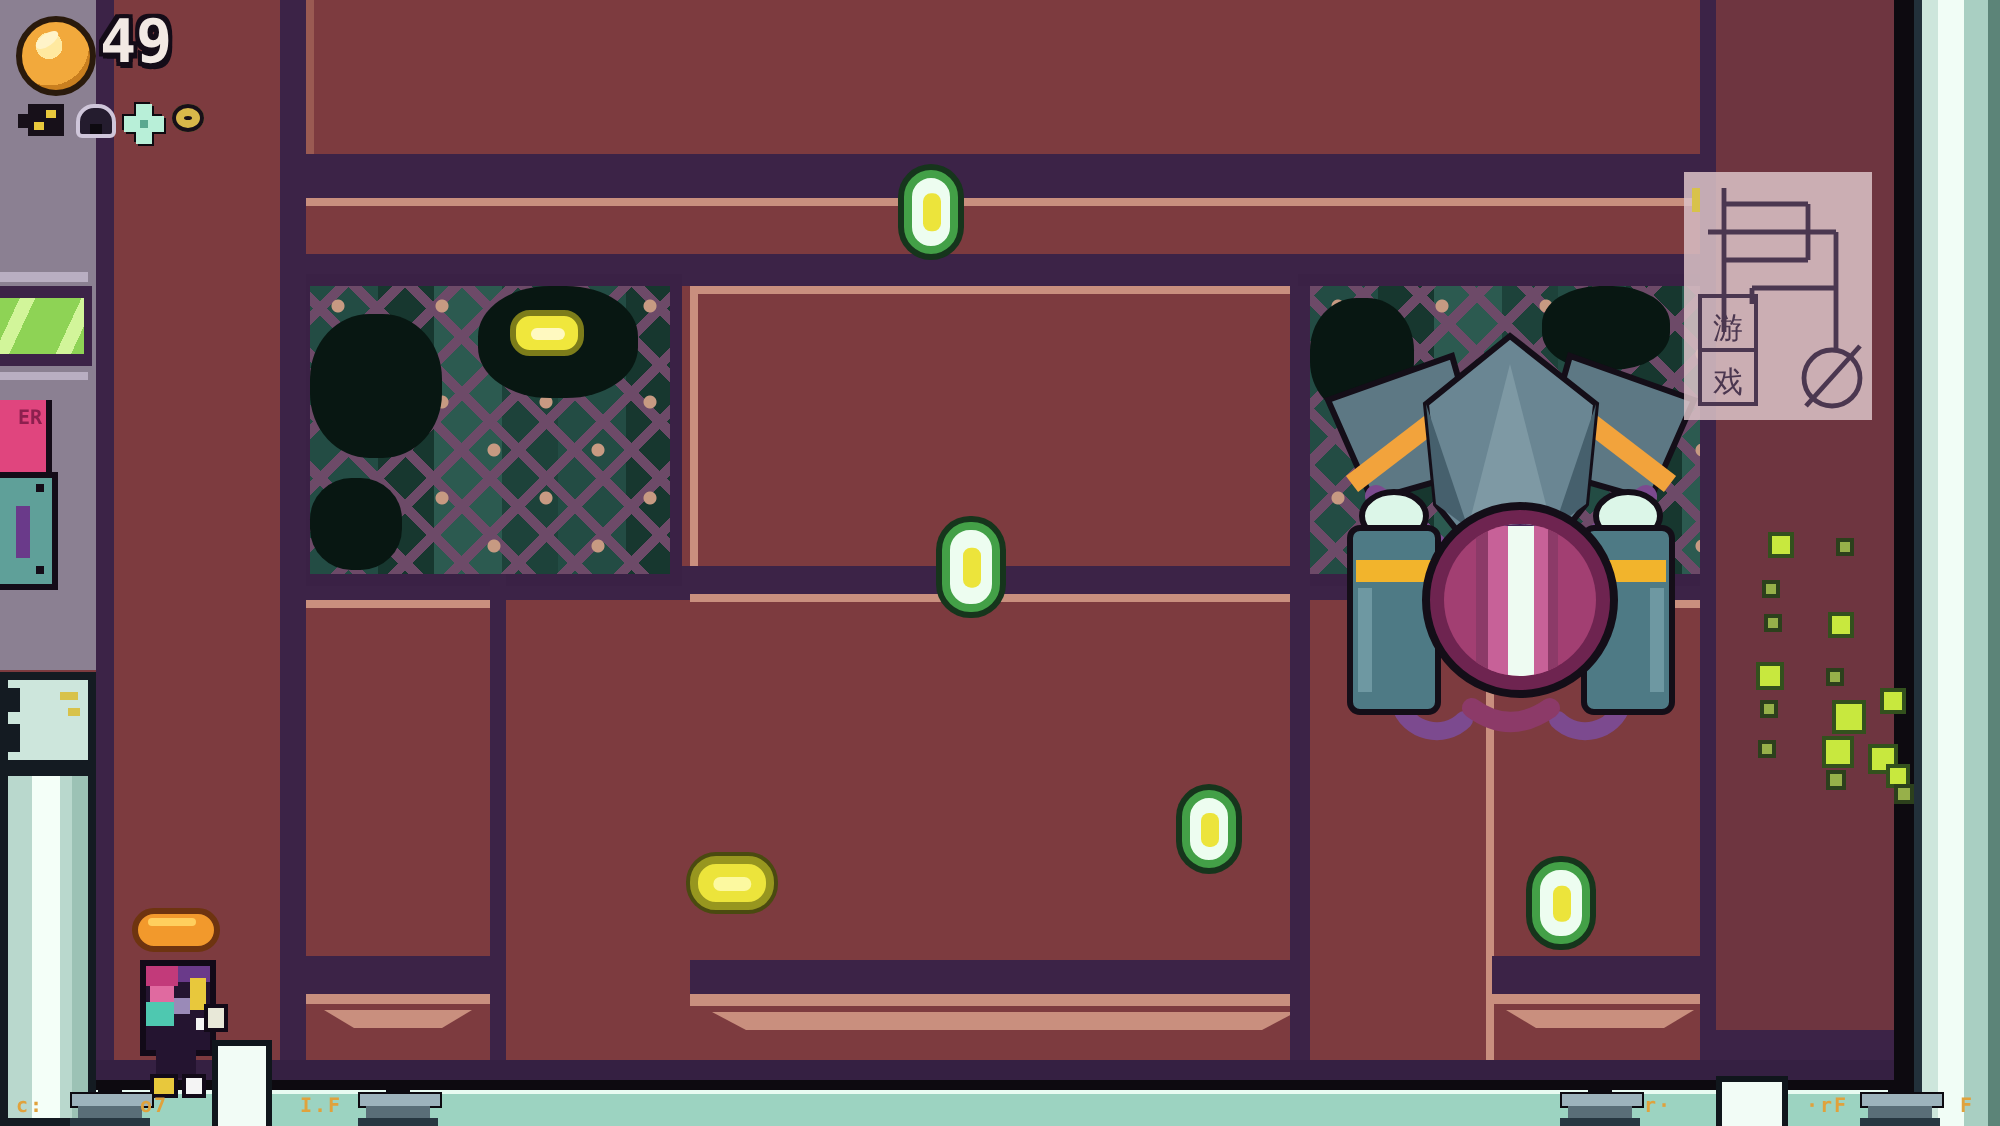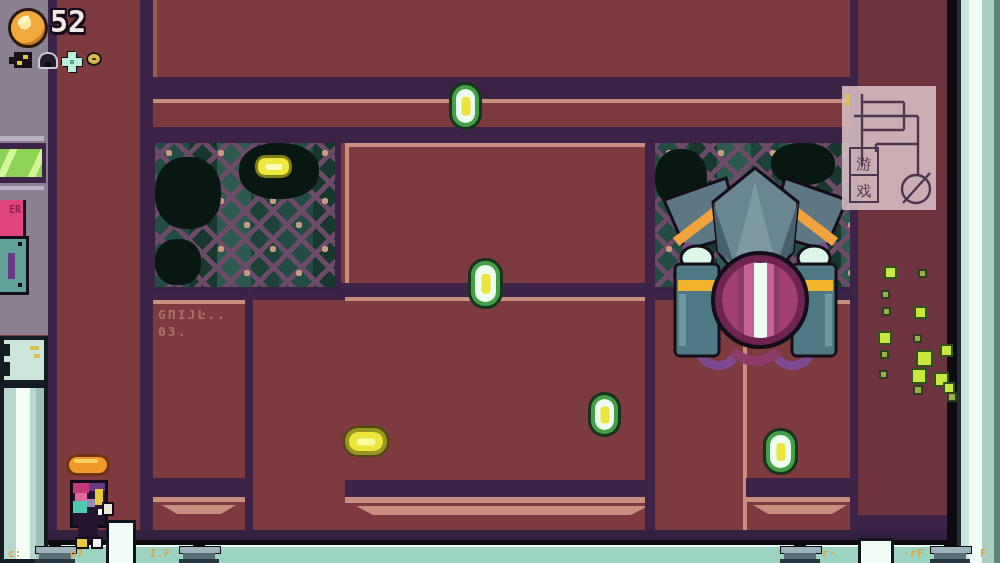--- a/index.html
+++ b/index.html
@@ -98,24 +98,20 @@
   <div class="abs salmon" style="left:743px;top:300px;width:4px;height:233px;"></div>
   <div class="abs salmon" style="left:345px;top:143px;width:305px;height:4px;"></div>
   <div class="abs salmon" style="left:345px;top:143px;width:4px;height:140px;"></div>
   <div class="abs purple" style="left:153px;top:478px;width:92px;height:19px;"></div>
   <div class="abs purple" style="left:345px;top:480px;width:300px;height:17px;"></div>
   <div class="abs purple" style="left:746px;top:478px;width:104px;height:19px;"></div>
   <div class="abs salmon" style="left:153px;top:497px;width:92px;height:5px;"></div>
   <div class="abs salmon" style="left:345px;top:497px;width:300px;height:6px;"></div>
   <div class="abs salmon" style="left:746px;top:497px;width:104px;height:5px;"></div>
 
-  <div class="stencil">
-    <div>GΠIJĿ..</div>
-    <div>03.</div>
-  </div>
 
   <div class="arch" style="left:162px;top:505px;width:44px;"></div>
   <div class="arch" style="left:356px;top:506px;width:258px;border-left-width:17px;border-right-width:17px;"></div>
   <div class="arch" style="left:753px;top:505px;width:64px;"></div>
 
   <div class="window" style="left:149px;top:137px;width:180px;height:144px;">
     <div class="quilt"></div>
     <div class="blob" style="left:0;top:14px;width:66px;height:72px;"></div>
     <div class="blob" style="left:84px;top:0;width:80px;height:56px;"></div>
     <div class="blob" style="left:0;top:96px;width:46px;height:46px;"></div>
@@ -224,21 +220,21 @@
     </div>
     <div class="abs" style="left:38px;top:50px;width:8px;height:10px;background:#e8e8d8;border:2px solid #120a18;"></div>
     <div class="abs" style="left:14px;top:73px;width:20px;height:14px;background:#241430;"></div>
     <div class="abs" style="left:11px;top:85px;width:10px;height:8px;background:#e8c83c;border:2px solid #120a18;"></div>
     <div class="abs" style="left:27px;top:85px;width:8px;height:8px;background:#f4f4f4;border:2px solid #120a18;"></div>
   </div>
 
   <div class="hud-coin">
       <div class="shine"></div>
     </div>
-  <div class="hud-count">52</div>
+  <div class="hud-count">49</div>
   <div class="hicon" style="left:14px;width:18px;height:16px;background:#171019;">
     <div class="abs" style="left:9px;top:3px;width:5px;height:4px;background:#e8c83c;"></div>
     <div class="abs" style="left:3px;top:9px;width:5px;height:4px;background:#e8c83c;"></div>
     <div class="abs" style="left:-5px;top:5px;width:5px;height:7px;background:#171019;"></div>
   </div>
   <div class="hicon" style="left:38px;width:16px;height:13px;background:#241c2e;border:2px solid #cfc6da;border-radius:9px 9px 3px 3px;">
     <div class="abs" style="left:5px;bottom:0;width:6px;height:5px;background:#0d0a10;"></div>
   </div>
   <div class="hicon" style="left:62px;width:20px;height:20px;filter:drop-shadow(1px 1px 0 #0d0a10) drop-shadow(-1px -1px 0 #0d0a10);">
     <div class="abs" style="left:6px;top:6px;width:8px;height:8px;background:#b8efd8;

